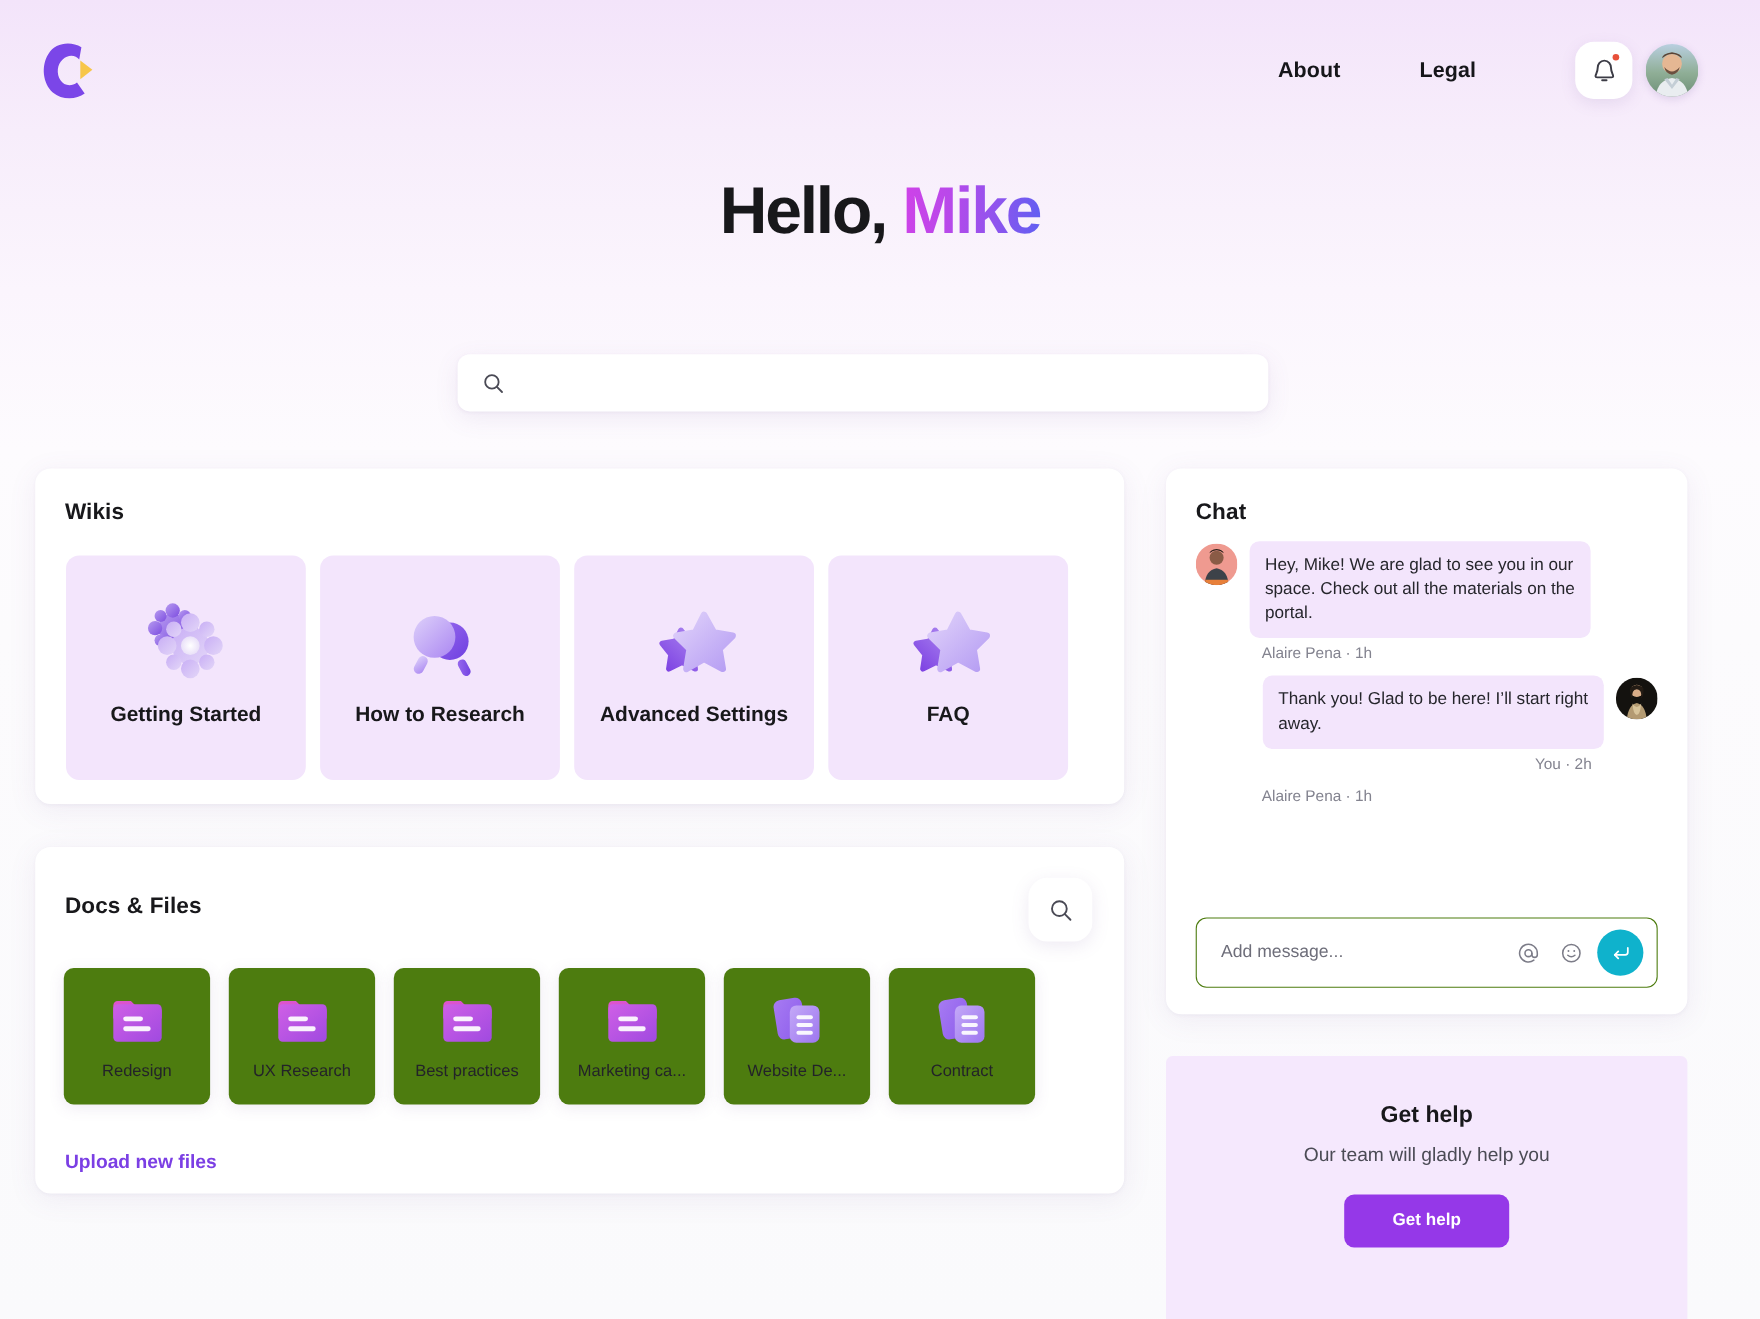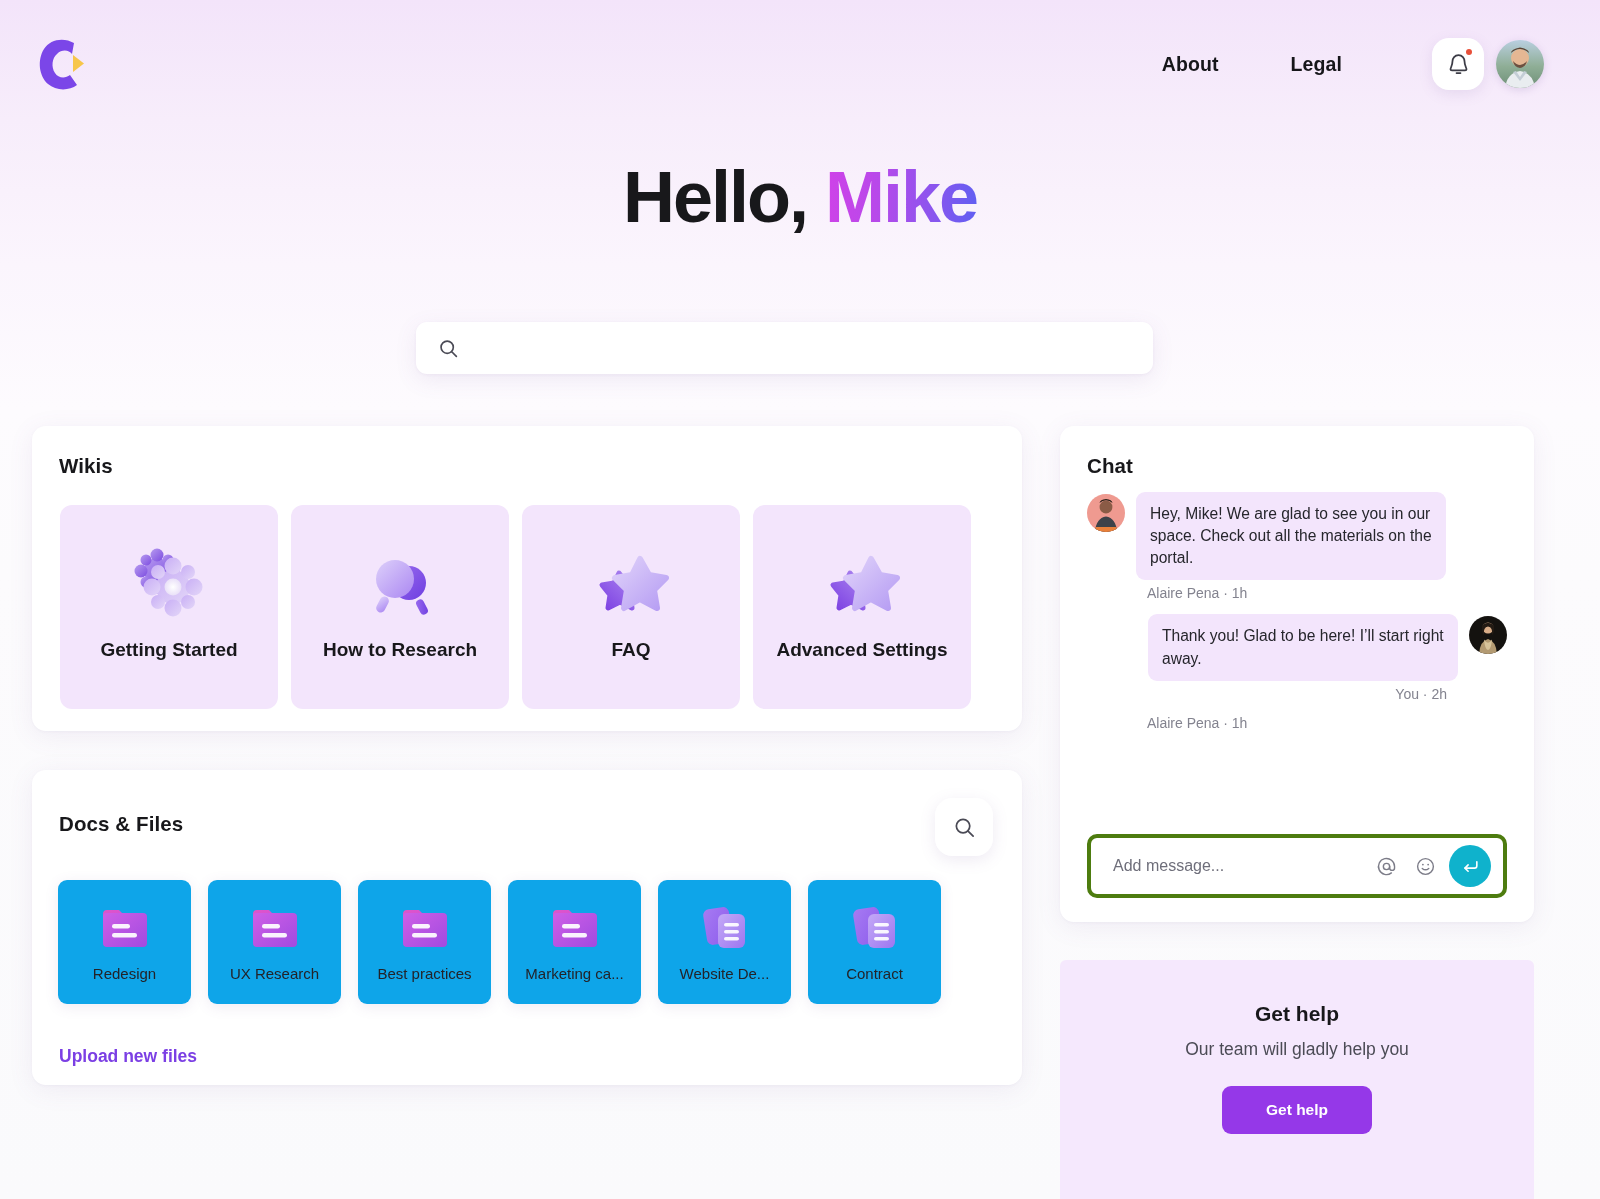--- a/index.html
+++ b/index.html
@@ -45,21 +45,21 @@
     overflow: hidden; cursor: pointer; flex: none;
     box-shadow: 0 2px 8px rgba(120,90,160,.2);
   }
 
   
   .hero {
     position: absolute; top: 160px; left: 0; right: 0;
     text-align: center;
   }
   .hello {
-    font-size: 72px; font-weight: 700; letter-spacing: -2px;
+    font-size: 60px; font-weight: 700; letter-spacing: -2px;
     color: #18181b; line-height: 1.05;
   }
   .name {
     background: linear-gradient(95deg, #d042e8 0%, #b849ea 35%, #8b55ee 70%, #5f5ff2 100%);
     -webkit-background-clip: text; background-clip: text;
     -webkit-text-fill-color: transparent; color: transparent;
   }
 
   
   .searchbar {
@@ -105,21 +105,21 @@
   #docs .panel-title { position: absolute; left: 27px; top: 42px; }
   .docs-search-btn {
     position: absolute; right: 29px; top: 28px;
     width: 58px; height: 58px; background: #fff; border: none;
     border-radius: 17px; cursor: pointer;
     box-shadow: 0 4px 16px rgba(120, 90, 160, 0.13);
     display:flex; align-items:center; justify-content:center;
   }
   .file-row { position: absolute; left: 26px; top: 110px; display: flex; gap: 17px; }
   .file-card {
-    width: 133px; height: 124px; background: #0ea5e9; border-radius: 9px;
+    width: 133px; height: 124px; background: #4d7c0f; border-radius: 9px;
     box-shadow: 0 3px 14px rgba(120, 90, 160, 0.12);
     display:flex; flex-direction: column; align-items:center;
     cursor:pointer; position: relative;
   }
   .file-icon { margin-top: 22px; width: 52px; height: 52px; }
   .file-label {
     position:absolute; bottom: 22px; left:4px; right:4px; text-align:center;
     font-size: 15px; color: #232329; white-space: nowrap; overflow: hidden;
   }
   .upload-link {
@@ -136,21 +136,21 @@
   .msg.right { justify-content: flex-end; }
   .msg-avatar { width: 38px; height: 38px; border-radius: 50%; overflow: hidden; flex: none; margin-top: 2px; }
   .bubble {
     background: #f3e5fc; border-radius: 9px; padding: 11px 14px;
     font-size: 15.6px; line-height: 1.42; color: #26262c; max-width: 310px;
   }
   .meta { font-size: 14px; color: #83838f; margin: 3px 0 13px 60px; }
   .meta.right { text-align: right; margin: 3px 60px 13px 0; }
   .composer {
     position: absolute; left: 27px; right: 27px; bottom: 24px; height: 64px;
-    background: #fff; border: 4px solid #4d7c0f; border-radius: 10px;
+    background: #fff; border: 1px solid #4d7c0f; border-radius: 10px;
     display: flex; align-items: center; padding: 0 8px 0 22px;
   }
   .composer input {
     border:none; outline:none; background: transparent; flex: 1;
     font-family: inherit; font-size: 16px; color: #26262c;
   }
   .composer input::placeholder { color: #6e6e7a; }
   .composer-icon {
     width: 30px; height: 30px; display:flex; align-items:center; justify-content:center;
     cursor:pointer; margin-right: 9px; color: #7c7c88;
@@ -296,42 +296,42 @@
           <g fill="url(#g2b)">
             <circle cx="35" cy="36" r="19"></circle>
             <rect x="18" y="53" width="9" height="17" rx="4.5" transform="rotate(28 22.5 61.5)"></rect>
           </g>
         </svg>
         <div class="wiki-label">How to Research</div>
       </div>
 
       <div class="wiki-card">
         <svg class="wiki-icon" viewBox="0 0 80 80">
-          <path d="M28 30 L36 40 L48 43 L39 52 L41 65 L29 59 L17 65 L19 52 L11 42 L23 40 Z" fill="url(#g3a)" stroke-linejoin="round" stroke="url(#g3a)" stroke-width="5"></path>
-          <path d="M49 16 L58 32 L75 35 L63 47 L66 65 L49 56 L33 65 L36 47 L24 35 L41 32 Z" fill="url(#g3b)" stroke-linejoin="round" stroke="url(#g3b)" stroke-width="6"></path>
-        </svg>
-        <div class="wiki-label">FAQ</div>
-      </div>
-
-      <div class="wiki-card">
-        <svg class="wiki-icon" viewBox="0 0 80 80">
           <defs>
             <linearGradient id="g3a" x1="0" y1="1" x2="1" y2="0">
               <stop offset="0%" stop-color="#7c40e2"></stop>
                 <stop offset="100%" stop-color="#b08cf1"></stop>
             </linearGradient>
             <linearGradient id="g3b" x1="0" y1="0" x2="1" y2="1">
               <stop offset="0%" stop-color="#e0d2fa"></stop>
                 <stop offset="100%" stop-color="#b59cf3"></stop>
             </linearGradient>
           </defs>
           <path d="M28 30 L36 40 L48 43 L39 52 L41 65 L29 59 L17 65 L19 52 L11 42 L23 40 Z" fill="url(#g3a)" stroke-linejoin="round" stroke="url(#g3a)" stroke-width="5"></path>
           <path d="M49 16 L58 32 L75 35 L63 47 L66 65 L49 56 L33 65 L36 47 L24 35 L41 32 Z" fill="url(#g3b)" stroke-linejoin="round" stroke="url(#g3b)" stroke-width="6"></path>
         </svg>
         <div class="wiki-label">Advanced Settings</div>
+      </div>
+
+      <div class="wiki-card">
+        <svg class="wiki-icon" viewBox="0 0 80 80">
+          <path d="M28 30 L36 40 L48 43 L39 52 L41 65 L29 59 L17 65 L19 52 L11 42 L23 40 Z" fill="url(#g3a)" stroke-linejoin="round" stroke="url(#g3a)" stroke-width="5"></path>
+          <path d="M49 16 L58 32 L75 35 L63 47 L66 65 L49 56 L33 65 L36 47 L24 35 L41 32 Z" fill="url(#g3b)" stroke-linejoin="round" stroke="url(#g3b)" stroke-width="6"></path>
+        </svg>
+        <div class="wiki-label">FAQ</div>
       </div>
 
     </div>
   </section>
 
   <section class="panel" id="docs">
     <h2 class="panel-title">Docs &amp; Files</h2>
     <button class="docs-search-btn">
       <svg width="23" height="23" viewBox="0 0 24 24" fill="none" stroke="#4a4a55" stroke-width="1.8" stroke-linecap="round">
         <circle cx="10.5" cy="10.5" r="7"></circle>

